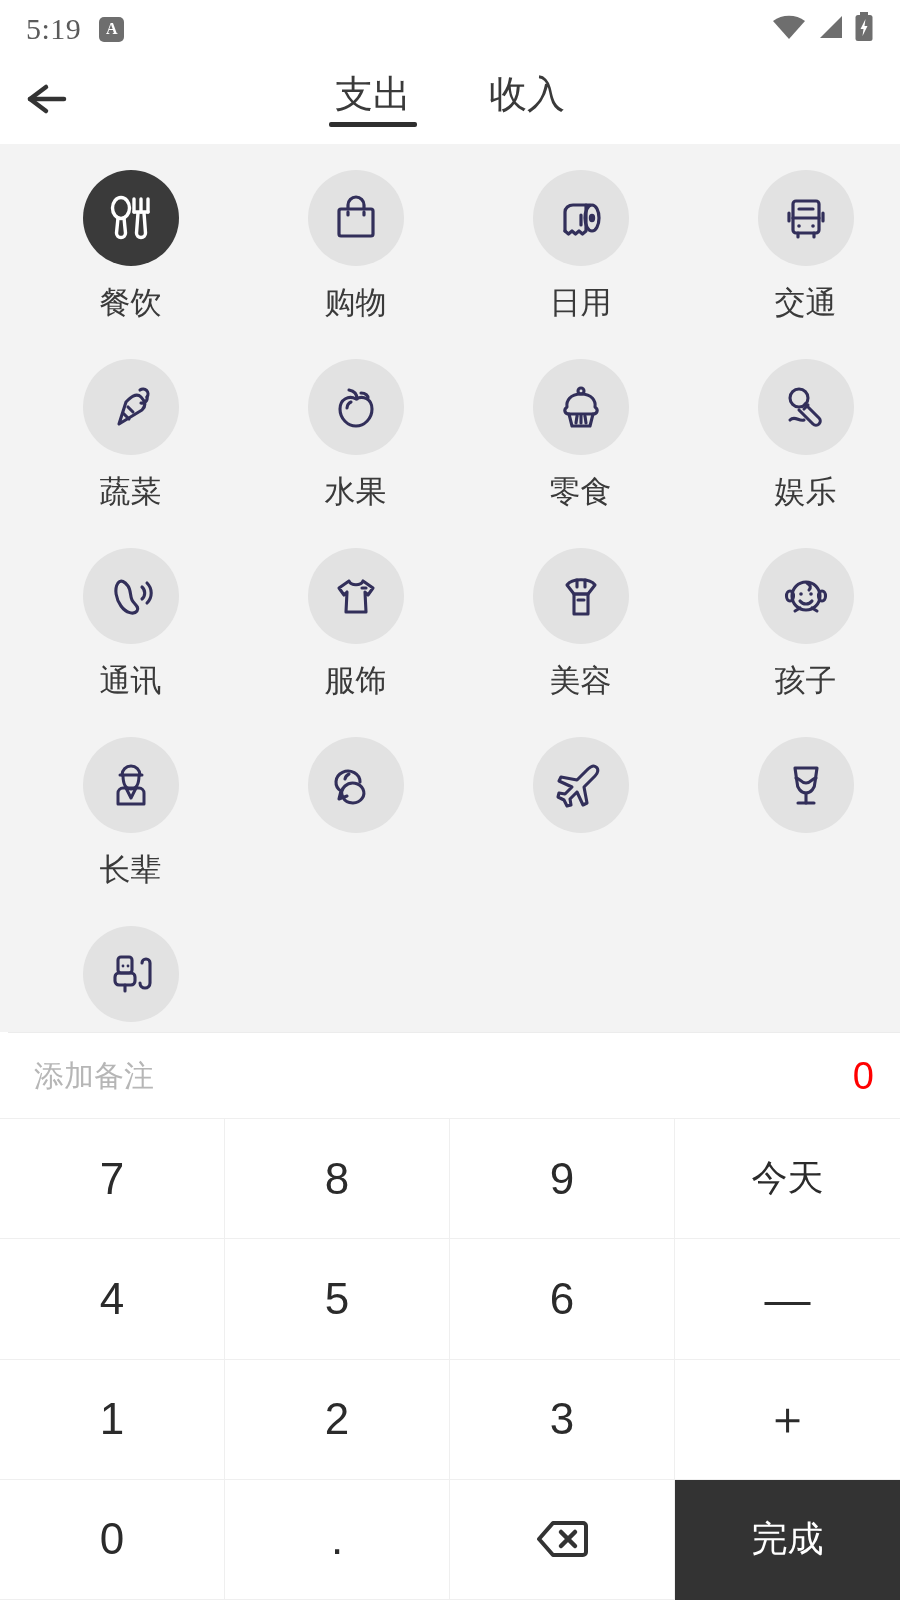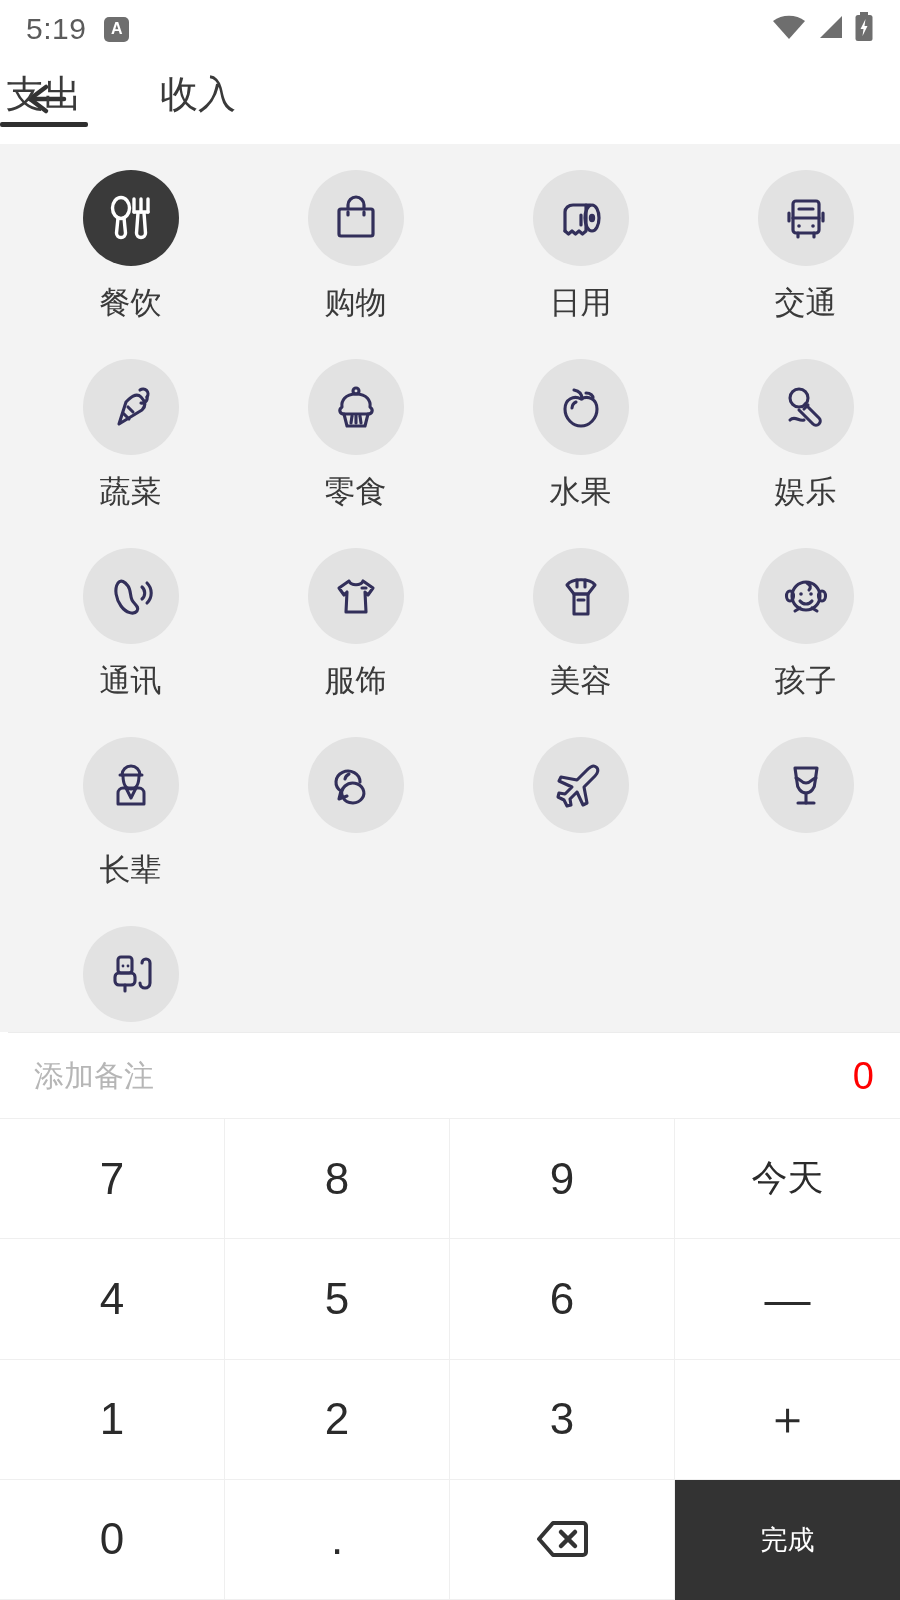--- a/index.html
+++ b/index.html
@@ -16,21 +16,21 @@
     background: #ffffff;
   }
 
   
   .statusbar {
     height: 58px; flex: 0 0 58px;
     background: #ffffff;
     display: flex; align-items: center;
     padding: 0 26px;
   }
-  .sb-left { display: flex; align-items: center; gap: 18px; }
+  .sb-left { display: flex; align-items: center; gap: 18px; font-family: Liberation Serif, serif; }
   .sb-time { font-size: 30px; color: #5b5b5b; letter-spacing: 0.5px; }
   .sb-a-badge {
     width: 25px; height: 25px; border-radius: 5px;
     background: #6e6e6e; color: #ffffff;
     font-size: 16px; font-weight: bold;
     display: flex; align-items: center; justify-content: center;
     line-height: 1;
   }
   .sb-spacer { flex: 1; }
   .sb-right { display: flex; align-items: center; gap: 10px; }
@@ -43,21 +43,21 @@
     display: flex; align-items: center;
     position: relative;
   }
   .back-btn {
     width: 96px; height: 86px;
     display: flex; align-items: center; justify-content: center;
     cursor: pointer;
   }
   .tabs {
     position: absolute; left: 0; right: 0; top: 0; bottom: 0;
-    display: flex; align-items: center; justify-content: flex-start;
+    display: flex; align-items: center; justify-content: center;
     gap: 66px;
     pointer-events: none;
   }
   .tab {
     position: relative;
     font-size: 38px; color: #3a3a3a;
     padding: 0 6px 14px 6px;
     pointer-events: auto; cursor: pointer;
     line-height: 1;
   }
@@ -137,21 +137,21 @@
     font-size: 44px; color: #2b2b2b;
     cursor: pointer;
     background: #ffffff;
     user-select: none;
   }
   .key:nth-child(4n) { border-right: none; }
   .key.text-key { font-size: 36px; }
   .key.op-key { font-size: 46px; }
   .key.done {
     background: #333333; color: #ffffff;
-    font-size: 27px;
+    font-size: 36px;
     border-right: none; border-bottom: none;
   }
   .key.backspace svg { display: block; }
 </style>
 </head>
 <body>
 
 <div id="app">
 
   <div class="statusbar">
@@ -287,47 +287,47 @@
           </span>
         </div>
         <div class="cat-label">蔬菜</div>
       </div>
 
       <div class="cat">
         <div class="cat-circle">
           <span>
             <svg width="54" height="54" viewBox="0 0 54 54">
               <g fill="none" stroke="#322f5a" stroke-width="3.1" stroke-linecap="round" stroke-linejoin="round">
+                <path d="M27 19 C20 15 11 19 11 29 C11 39 19 46 27 46 C35 46 43 39 43 29 C43 19 34 15 27 19 Z"></path>
+                <path d="M20 10 C26 11 28 15 28 19"></path>
+                <path d="M32 13 C37 13 39 16 39 18"></path>
+                <path d="M18 28 a7 7 0 0 1 4 -6"></path>
+              </g>
+            </svg>
+          </span>
+        </div>
+        <div class="cat-label">水果</div>
+      </div>
+
+      <div class="cat">
+        <div class="cat-circle">
+          <span>
+            <svg width="54" height="54" viewBox="0 0 54 54">
+              <g fill="none" stroke="#322f5a" stroke-width="3.1" stroke-linecap="round" stroke-linejoin="round">
                 <circle cx="27" cy="11" r="3"></circle>
                 <path d="M27 14 C16 14 12 21 13 27 C9 30 11 34 15 34 h24 c4 0 6 -4 2 -7 C42 21 38 14 27 14 Z"></path>
                 <path d="M15 34 l3 12 h18 l3 -12"></path>
                 <line x1="23" y1="36" x2="22" y2="43"></line>
                 <line x1="27" y1="36" x2="27" y2="43"></line>
                 <line x1="31" y1="36" x2="32" y2="43"></line>
               </g>
             </svg>
           </span>
         </div>
         <div class="cat-label">零食</div>
-      </div>
-
-      <div class="cat">
-        <div class="cat-circle">
-          <span>
-            <svg width="54" height="54" viewBox="0 0 54 54">
-              <g fill="none" stroke="#322f5a" stroke-width="3.1" stroke-linecap="round" stroke-linejoin="round">
-                <path d="M27 19 C20 15 11 19 11 29 C11 39 19 46 27 46 C35 46 43 39 43 29 C43 19 34 15 27 19 Z"></path>
-                <path d="M20 10 C26 11 28 15 28 19"></path>
-                <path d="M32 13 C37 13 39 16 39 18"></path>
-                <path d="M18 28 a7 7 0 0 1 4 -6"></path>
-              </g>
-            </svg>
-          </span>
-        </div>
-        <div class="cat-label">水果</div>
       </div>
 
 
       <div class="cat">
         <div class="cat-circle">
           <span>
             <svg width="54" height="54" viewBox="0 0 54 54">
               <g fill="none" stroke="#322f5a" stroke-width="3.1" stroke-linecap="round" stroke-linejoin="round">
                 <circle cx="20" cy="18" r="9"></circle>
                 <path d="M26 24 L40 38 a4 4 0 0 1 -6 6 L20 30"></path>

